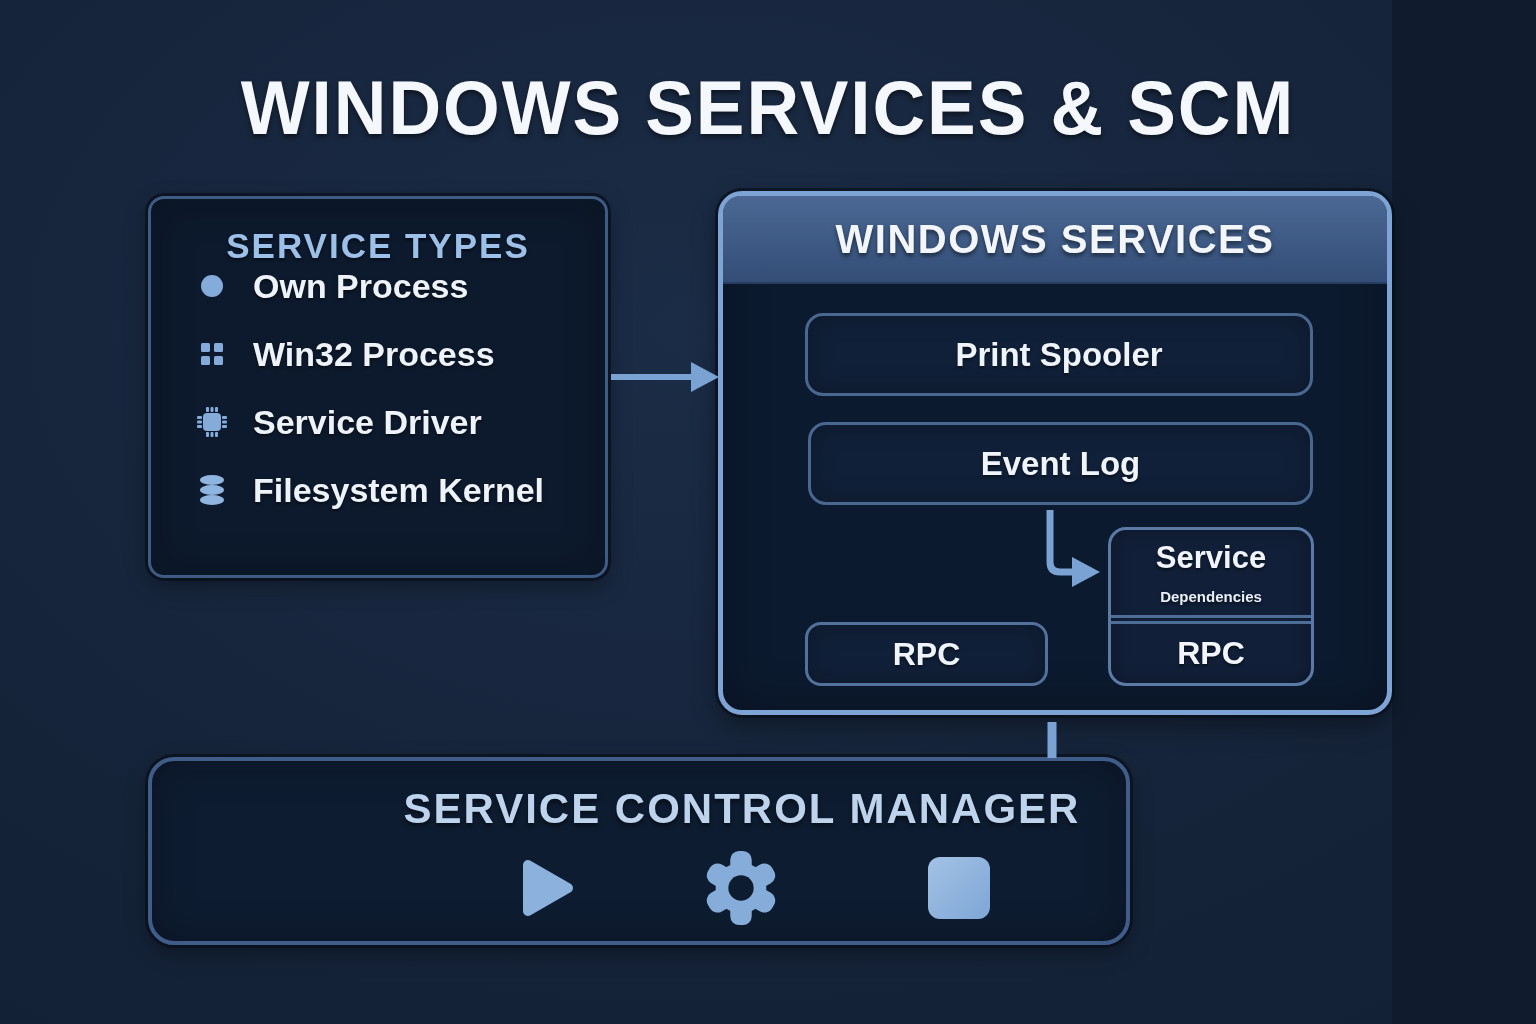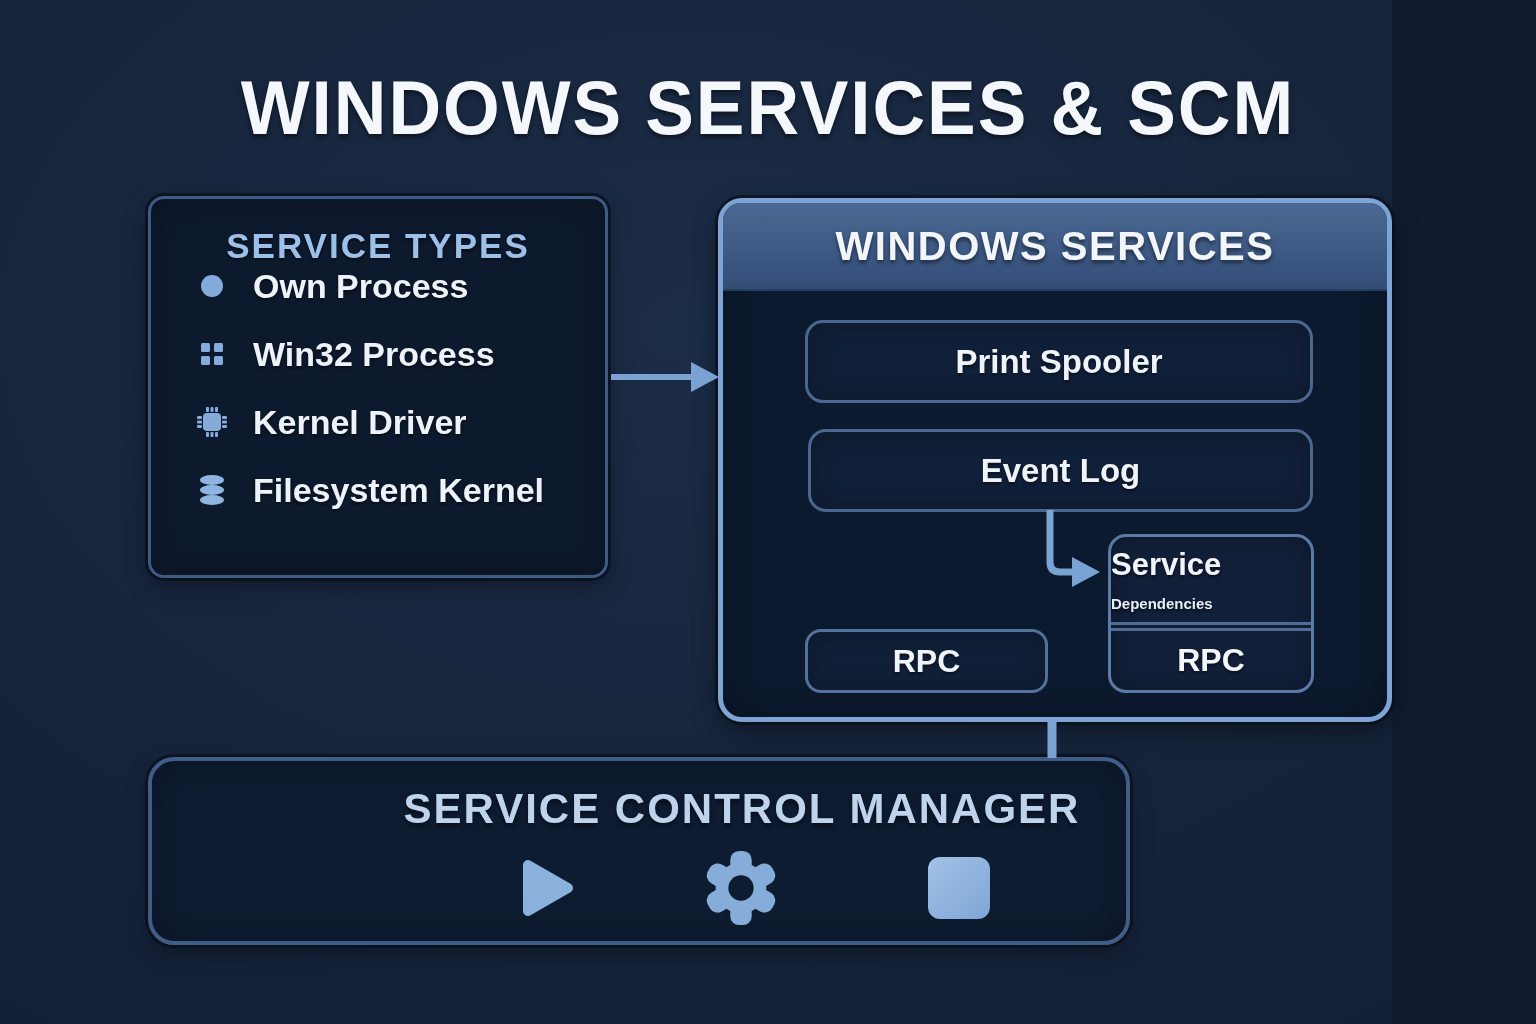--- a/index.html
+++ b/index.html
@@ -90,21 +90,21 @@
   .grid {
     display: grid;
     grid-template-columns: 9px 9px;
     grid-template-rows: 9px 9px;
     gap: 4px;
   }
   .grid span { background: #84abd9; border-radius: 1.5px; }
 
   
   .services-panel {
-    left: 718px; top: 198px;
+    left: 718px; top: 191px;
     width: 674px; height: 524px;
     background: #0c1a2f;
     border: 5px solid #7da4d4;
     border-radius: 24px;
     box-shadow: 0 0 0 3px rgba(8,14,25,.65), 0 10px 26px rgba(0,0,0,.4), inset 0 0 46px rgba(0,0,0,.3);
   }
   .services-header {
     height: 88px;
     background: linear-gradient(#4b6894 0%, #3a5680 70%, #334d76 100%);
     border-radius: 17px 17px 0 0;
@@ -142,21 +142,21 @@
     left: 385px; top: 331px;
     width: 206px; height: 159px;
     background: #111f38;
     border: 3px solid #5b7ba6;
     border-radius: 18px;
     display: flex; flex-direction: column;
     box-shadow: inset 0 0 18px rgba(0,0,0,.3);
   }
   .deps-top {
     flex: 0 0 88px;
-    display: flex; flex-direction: column; align-items: flex-start; justify-content: center;
+    display: flex; flex-direction: column; align-items: center; justify-content: center;
     border-bottom: 3px solid #4d6c96;
   }
   .deps-line1 { font-size: 31px; font-weight: bold; color: #f1f5fb; text-shadow: 0 2px 3px rgba(0,0,0,.5); }
   .deps-line2 { font-size: 15px; font-weight: bold; color: #e9eff8; text-shadow: 0 2px 3px rgba(0,0,0,.5); margin-top: 12px; }
   .deps-bottom {
     flex: 1;
     margin-top: 3px;
     border-top: 3px solid #4d6c96;
     display: flex; align-items: center; justify-content: center;
   }
@@ -242,21 +242,21 @@
                 <rect x="18" y="25" width="3" height="5" rx="1"></rect>
               <rect x="0" y="9" width="5" height="3" rx="1"></rect>
                 <rect x="0" y="13.5" width="5" height="3" rx="1"></rect>
                 <rect x="0" y="18" width="5" height="3" rx="1"></rect>
               <rect x="25" y="9" width="5" height="3" rx="1"></rect>
                 <rect x="25" y="13.5" width="5" height="3" rx="1"></rect>
                 <rect x="25" y="18" width="5" height="3" rx="1"></rect>
             </g>
           </svg>
         </span>
-        <span class="label">Kernel Driver</span>
+        <span class="label">Service Driver</span>
       </li>
       <li>
         <span class="icon-cell">
           <svg width="28" height="32" viewBox="0 0 28 32">
             <g fill="#8fb4e0">
               <ellipse cx="14" cy="6" rx="12" ry="5"></ellipse>
               <ellipse cx="14" cy="16" rx="12" ry="5"></ellipse>
               <ellipse cx="14" cy="26" rx="12" ry="5"></ellipse>
             </g>
           </svg>

